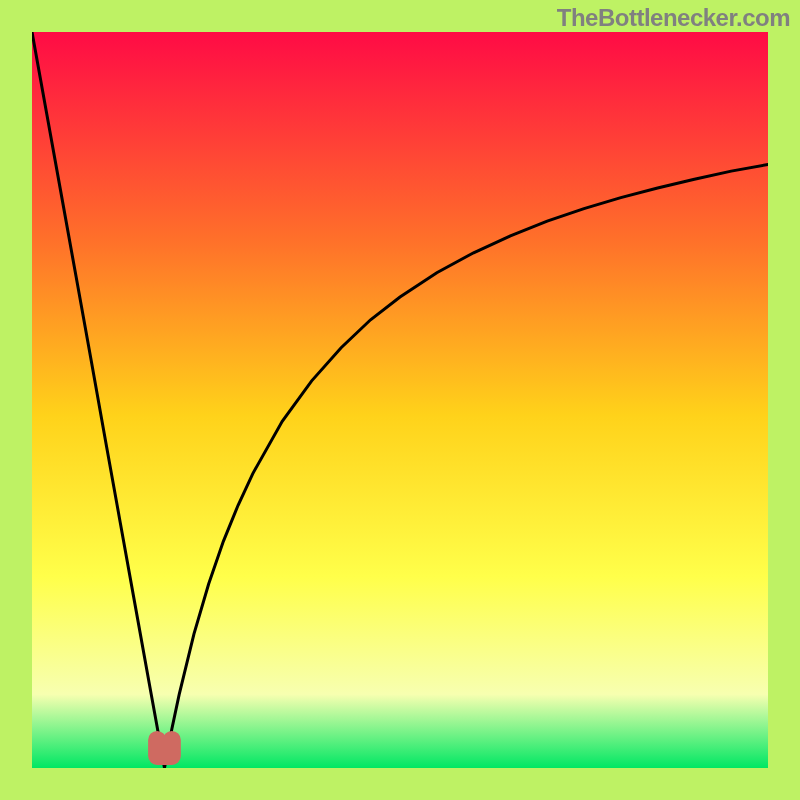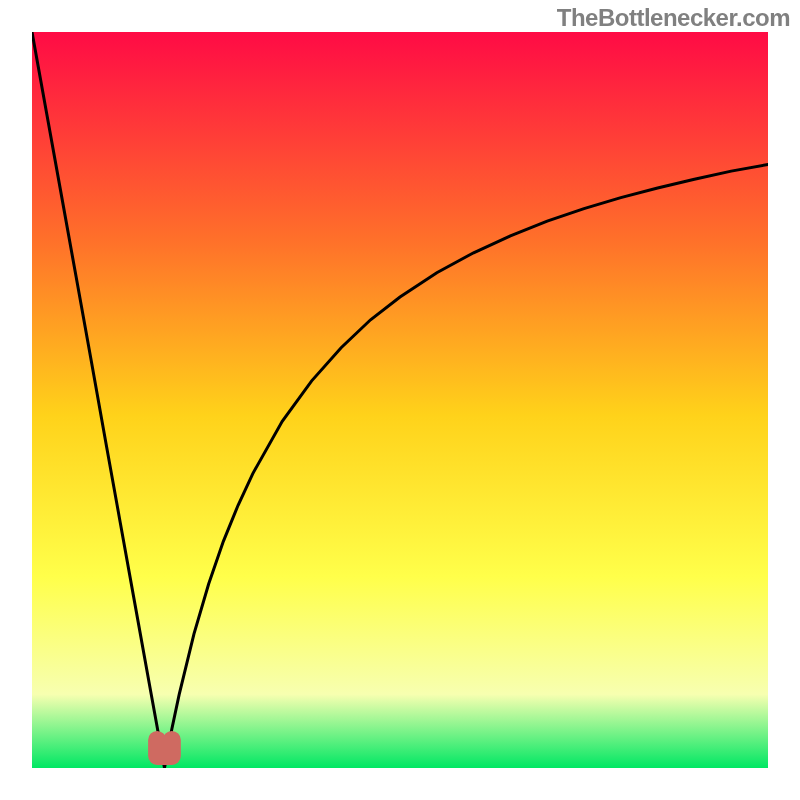--- a/index.html
+++ b/index.html
@@ -9,21 +9,21 @@
     height: 800px;
     overflow: hidden;
     background: #000;
   }
   .frame {
     position: absolute;
     left: 0;
     top: 0;
     width: 800px;
     height: 800px;
-    background: #ffffff;
+    background: #bef264;
   }
   .plot {
     position: absolute;
     left: 32px;
     top: 32px;
     width: 736px;
     height: 736px;
     overflow: hidden;
   }
   .watermark {

